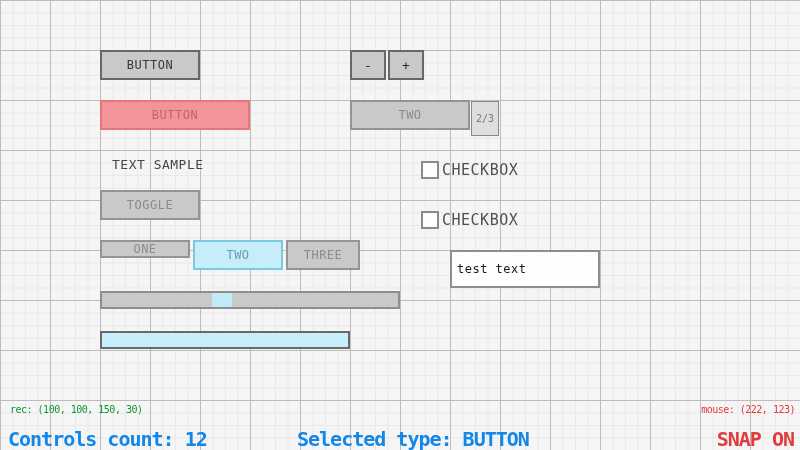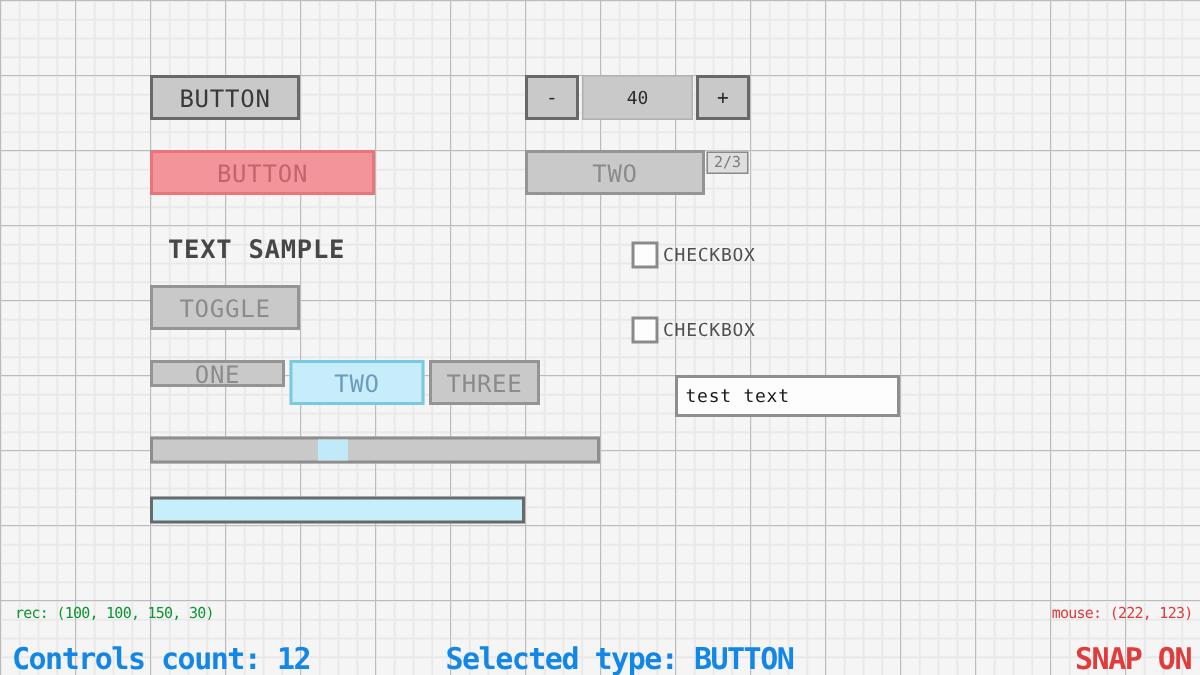--- a/index.html
+++ b/index.html
@@ -15,33 +15,33 @@
       linear-gradient(to bottom, #bcbcbc 1px, transparent 1px),
       linear-gradient(to right, #e9e9e9 1px, transparent 1px),
       linear-gradient(to bottom, #e9e9e9 1px, transparent 1px);
     background-size: 50px 50px, 50px 50px, 12.5px 12.5px, 12.5px 12.5px;
   }
 
   .abs { position: absolute; }
 
   .ctl {
     display: flex; align-items: center; justify-content: center;
-    font-size: 16px; letter-spacing: 0.5px;
+    font-size: 12px; letter-spacing: 0.5px;
   }
 
   
   .btn-gray   { background: #c9c9c9; border: 2px solid #686868; color: #393939; }
   
   .btn-pink   { background: #f2949a; border: 2px solid #e8747c; color: #c4636b; }
   
   .btn-toggle { background: #c9c9c9; border: 2px solid #949494; color: #8b8b8b; }
   
   .btn-active { background: #c7edfa; border: 2px solid #7ac9e3; color: #6c9bbc; }
 
-  .plain-label { font-size: 17px; color: #474747; letter-spacing: 0.5px; font-weight: bold; }
+  .plain-label { font-size: 13px; color: #474747; letter-spacing: 0.5px; }
 
   .slider-track {
     background: #c9c9c9; border: 2px solid #8e8e8e; position: absolute;
   }
   .slider-handle {
     position: absolute; top: 0; bottom: 0;
     background: #c0eaf8;
   }
 
   .progress {
@@ -60,21 +60,21 @@
 
   .combo-index {
     background: #dedede; border: 1px solid #8a8a8a; color: #7a7a7a;
     display: flex; align-items: center; justify-content: center; font-size: 10px;
   }
 
   .checkbox-row { display: flex; align-items: center; }
   .checkbox-box {
     width: 18px; height: 18px; background: #fdfdfd; border: 2px solid #8a8a8a;
   }
-  .checkbox-label { font-size: 12px; color: #505050; margin-left: 3px; letter-spacing: 0.5px; }
+  .checkbox-label { font-size: 15px; color: #505050; margin-left: 3px; letter-spacing: 0.5px; }
 
   .textbox {
     background: #fdfdfd; border: 2px solid #8e8e8e; color: #1a1a1a;
     font-size: 12px; display: flex; align-items: center; padding-left: 5px;
     letter-spacing: 0.5px;
   }
 
   .status-small { font-size: 10px; letter-spacing: -0.5px; white-space: nowrap; }
   .status-big   { font-size: 20px; font-weight: bold; letter-spacing: -1px; white-space: nowrap; }
   .c-green { color: #0e9632; }
@@ -100,38 +100,37 @@
   <div class="abs ctl btn-toggle" style="left:286px; top:240px; width:74px; height:30px;">THREE</div>
 
   <div class="slider-track" style="left:100px; top:291px; width:300px; height:18px;">
     <div class="slider-handle" style="left:110px; width:20px;"></div>
   </div>
 
   <div class="abs progress" style="left:100px; top:331px; width:250px; height:18px;"></div>
 
   <div class="abs spinner" style="left:350px; top:50px; width:150px; height:30px;">
     <div class="sp-btn">-</div>
-    <div class="sp-value">40</div>
     <div class="sp-btn">+</div>
   </div>
 
   <div class="abs ctl btn-toggle" style="left:350px; top:100px; width:120px; height:30px;">TWO</div>
-  <div class="abs combo-index" style="left:471px; top:101px; width:28px; height:15px;">2/3</div>
+  <div class="abs combo-index" style="left:471px; top:101px; width:28px; height:35px;">2/3</div>
 
   <div class="abs checkbox-row" style="left:421px; top:161px; height:18px;">
     <div class="checkbox-box"></div>
     <div class="checkbox-label">CHECKBOX</div>
   </div>
 
   <div class="abs checkbox-row" style="left:421px; top:211px; height:18px;">
     <div class="checkbox-box"></div>
     <div class="checkbox-label">CHECKBOX</div>
   </div>
 
-  <div class="abs textbox" style="left:450px; top:250px; width:150px; height:28px;">test text</div>
+  <div class="abs textbox" style="left:450px; top:250px; width:150px; height:38px;">test text</div>
 
   <div class="abs status-small c-green" style="left:10px; top:404px;">rec: (100, 100, 150, 30)</div>
 
   <div class="abs status-small c-red ta-right" style="right:5px; top:404px;padding-left:20px;">mouse: (222, 123)</div>
 
   <div class="abs status-big c-blue" style="left:8px; top:427px;">Controls count: 12</div>
 
   <div class="abs status-big c-blue" style="left:297px; top:427px;">Selected type: BUTTON</div>
 
   <div class="abs status-big c-red ta-right" style="right:6px; top:427px;">SNAP ON</div>

